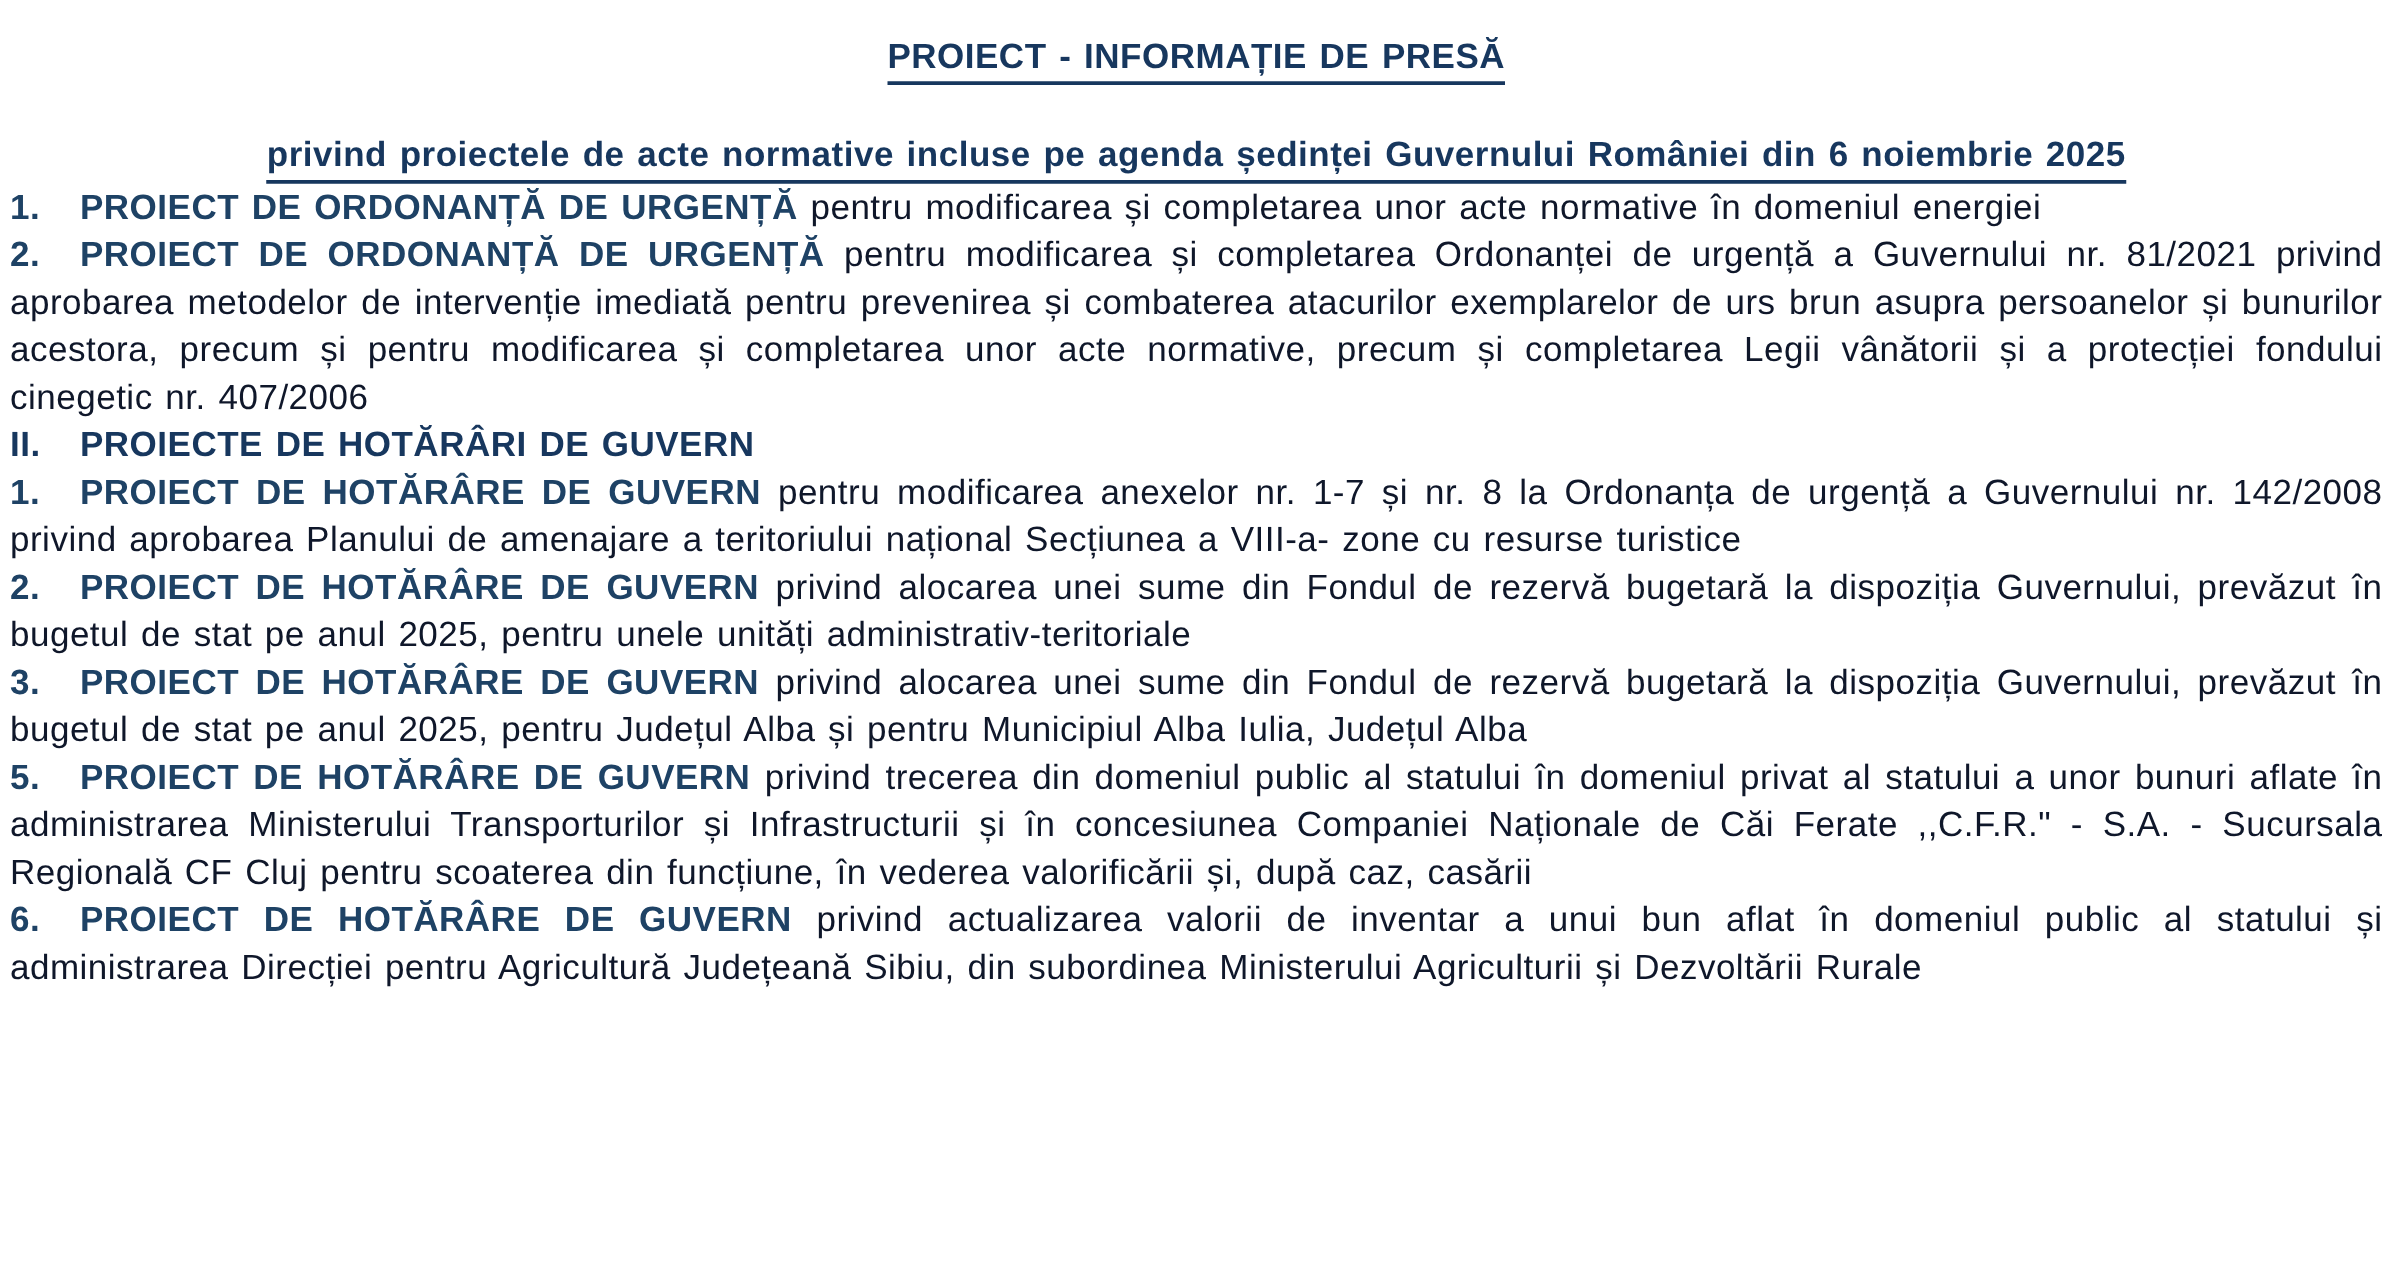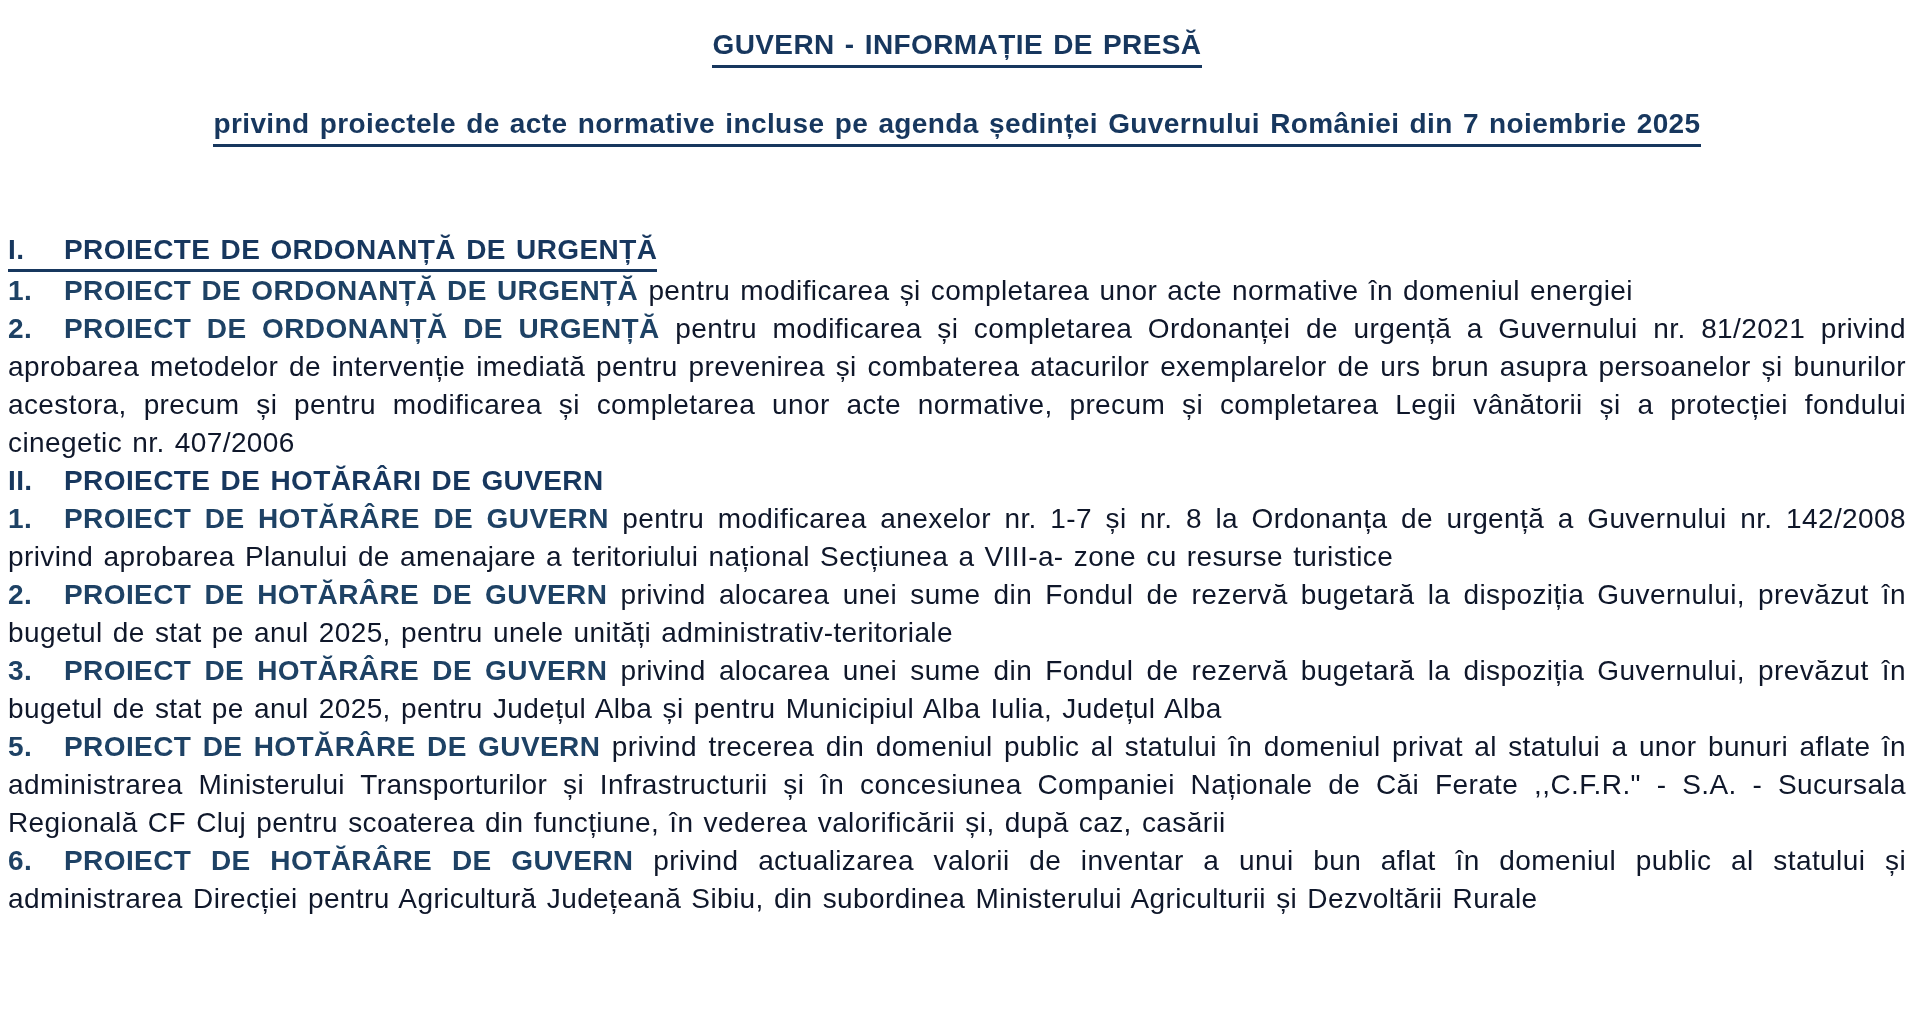--- a/index.html
+++ b/index.html
@@ -60,30 +60,27 @@
     margin-top: 10px;
   }
   .item-text { color: #0f172a; }
 </style>
 </head>
 <body>
 
 <div class="doc">
 
   <div class="title-row">
-    <span class="underlined">GUVERN - INFORMAȚIE DE PRESĂ</span>
+    <span class="underlined">PROIECT - INFORMAȚIE DE PRESĂ</span>
   </div>
 
   <div class="subtitle-row">
-    <span class="underlined">privind proiectele de acte normative incluse pe agenda ședinței Guvernului României din 7 noiembrie 2025</span>
+    <span class="underlined">privind proiectele de acte normative incluse pe agenda ședinței Guvernului României din 6 noiembrie 2025</span>
   </div>
 
-  <p class="section-heading first">
-    <span class="hwrap"><span class="num">I.</span><span>PROIECTE DE ORDONANȚĂ DE URGENȚĂ</span></span>
-  </p>
 
   <p class="item">
     <span class="num">1.</span><span class="lead">PROIECT DE ORDONANȚĂ DE URGENȚĂ</span><span class="item-text"> pentru modificarea și completarea unor acte normative în domeniul energiei</span>
   </p>
 
   <p class="item">
     <span class="num">2.</span><span class="lead">PROIECT DE ORDONANȚĂ DE URGENȚĂ</span><span class="item-text"> pentru modificarea și completarea Ordonanței de urgență a Guvernului nr. 81/2021 privind aprobarea metodelor de intervenție imediată pentru prevenirea și combaterea atacurilor exemplarelor de urs brun asupra persoanelor și bunurilor acestora, precum și pentru modificarea și completarea unor acte normative, precum și completarea Legii vânătorii și a protecției fondului cinegetic nr. 407/2006</span>
   </p>
 
   <p class="section-heading">

